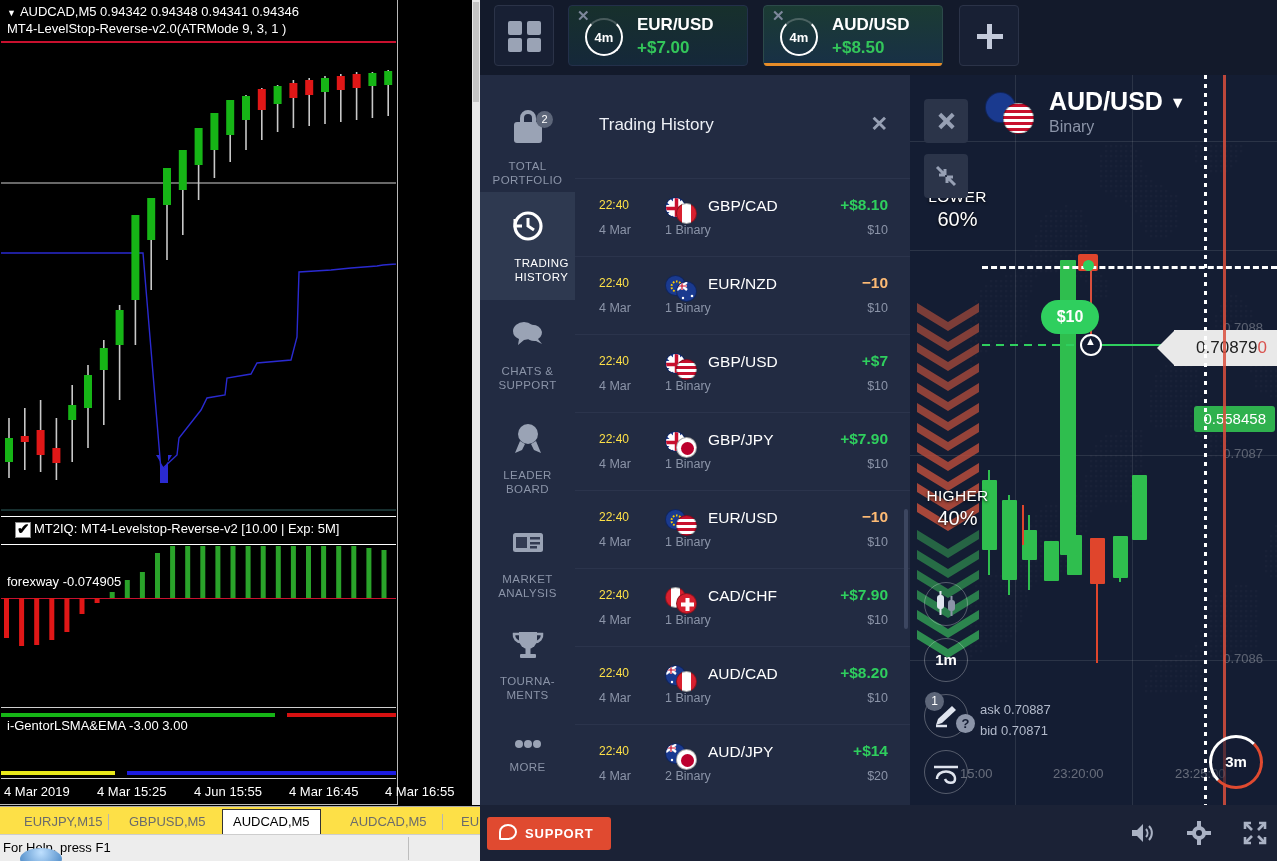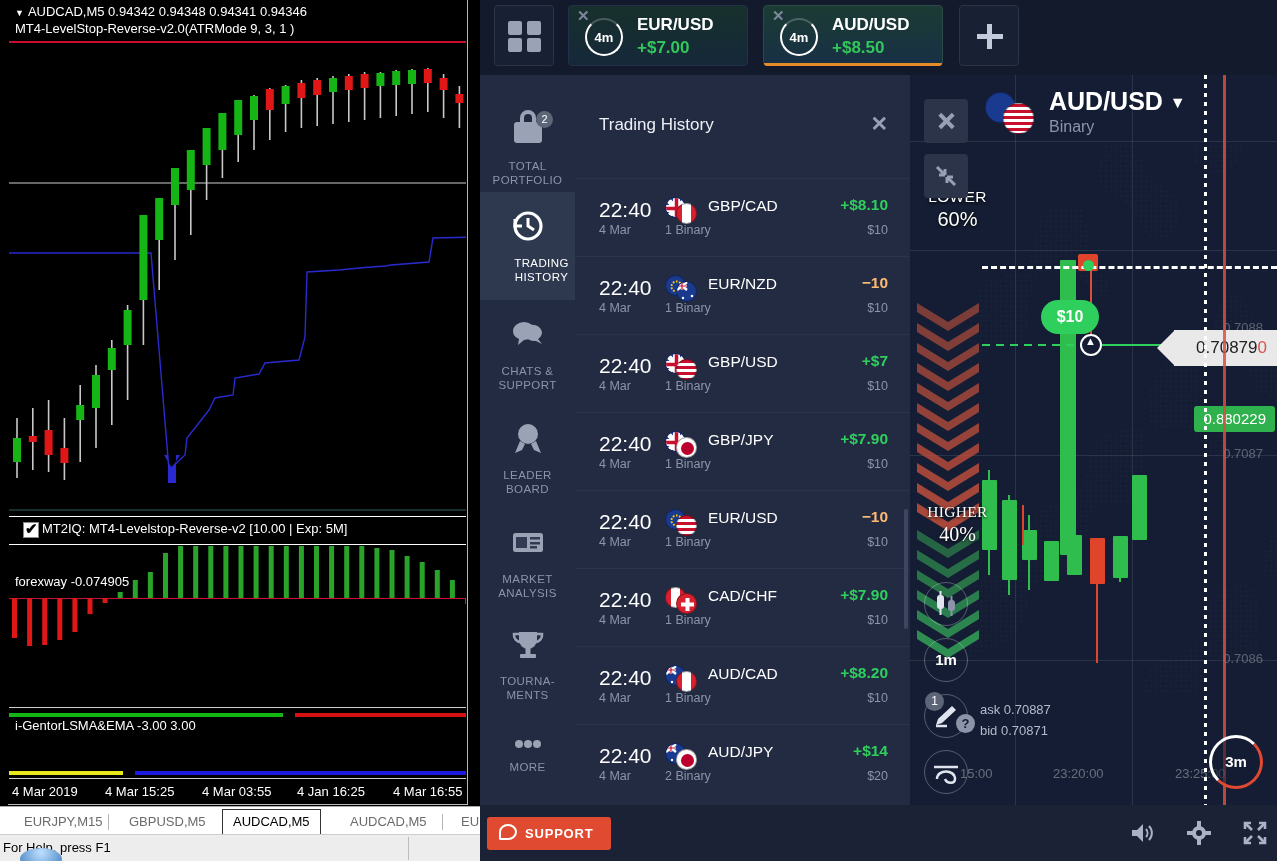--- a/index.html
+++ b/index.html
@@ -1,21 +1,21 @@
 <!DOCTYPE html>
 <html><head>
 <meta charset="utf-8">
 <style>
   * { margin:0; padding:0; box-sizing:border-box; }
   html,body { width:1277px; height:861px; overflow:hidden; background:#0d1220; }
   body { font-family:"Liberation Sans", sans-serif; }
 
   
   #mt4 { position:absolute; left:0; top:0; width:480px; height:861px; background:#000; }
-  #mt4-inner { position:absolute; left:8px; top:0; width:460px; height:805px; background:#000;
+  #mt4-inner { position:absolute; left:0; top:0; width:398px; height:805px; background:#000;
                border:1px solid #b9b9b9; border-left:none; border-top:none; }
   .mt4-pane { position:absolute; left:1px; right:1px; background:#000; border-bottom:1px solid #cfcfcf; overflow:hidden; }
   #pane-main { top:0; height:517px; border-bottom:1px solid #ffffff; }
   #pane-hist { top:546px; height:162px; }
   #pane-lsma { top:709px; height:70px; }
 
   #mt4-header { position:absolute; left:6px; top:4px; color:#fff; font-size:13px; line-height:16px; white-space:nowrap; }
   #mt4-header .arrow { display:inline-block; color:#fff; font-size:9px; vertical-align:middle; margin-right:4px;}
   #mt4-redline { position:absolute; left:0; right:0; top:41px; height:2px; background:#c8102e; }
 
@@ -27,21 +27,21 @@
 
   #hist-label { position:absolute; left:6px; top:4px; color:#fff; font-size:13px;margin-top:24px; }
   #hist-zero { position:absolute; left:0; right:0; top:52px; height:1px; background:#c8102e; }
 
   #lsma-label { position:absolute; left:6px; top:9px; color:#fff; font-size:13px; z-index:3; }
   .lsma-bar { position:absolute; height:4px; }
 
   #mt4-timeaxis { position:absolute; left:1px; top:780px; right:1px; height:24px; background:#000; }
   .t-lab { position:absolute; top:4px; color:#fff; font-size:13px; white-space:nowrap; }
 
-  #mt4-tabs { position:absolute; left:0; top:806px; width:480px; height:28px; background:#ffffff;
+  #mt4-tabs { position:absolute; left:0; top:806px; width:480px; height:28px; background:#fde047;
               border-top:1px solid #a9a9a9; }
   .mt4-tab { position:absolute; top:4px; height:24px; line-height:22px; font-size:13px; color:#6b6b6b;
              padding:0 10px; white-space:nowrap; }
   .mt4-tab.active { background:#fff; color:#000; border:1px solid #333; border-bottom:none; top:2px; height:26px; line-height:24px; }
   .tab-sep { position:absolute; top:7px; width:1px; height:16px; background:#b5b5b5; }
   #mt4-status { position:absolute; left:0; top:834px; width:480px; height:27px; background:#ededed; border-top:1px solid #cdcdcd; }
   #mt4-status span { position:absolute; left:3px; top:5px; font-size:13px; color:#000; }
   #status-sep { position:absolute; left:408px; top:2px; width:1px; height:23px; background:#bdbdbd; }
   #status-ball { position:absolute; left:20px; top:848px; width:42px; height:22px; border-radius:50%;
                  background:radial-gradient(circle at 50% 20%, #bfe0ff, #3f7fbf); }
@@ -80,21 +80,21 @@
   .rail-icon { position:relative; height:46px; }
   .badge { position:absolute; right:22px; top:2px; width:17px; height:17px; border-radius:50%;
            background:#5d6679; color:#fff; font-size:11px; line-height:17px; text-align:center; }
 
   
   #th { position:absolute; left:95px; top:75px; width:335px; height:730px; background:#222b42; }
   #th-title { position:absolute; left:24px; top:40px; color:#eceff5; font-size:17px; }
   #th-close { position:absolute; right:22px; top:38px; color:#97a0b4; font-size:21px; font-weight:bold; line-height:21px; }
   #th-list { position:absolute; left:0; top:103px; width:335px; height:627px; }
   .th-row { position:relative; height:78px; border-top:1px solid #2b344c; }
-  .th-time { position:absolute; left:24px; top:19px; color:#ffffff; font-size:21px; }
+  .th-time { position:absolute; left:24px; top:19px; color:#fde047; font-size:12px; }
   .th-date { position:absolute; left:24px; top:44px; color:#8b94a8; font-size:12.5px; }
   .th-flags { position:absolute; left:90px; top:20px; width:34px; height:22px; }
   .fl { position:absolute; width:21px; height:21px; border-radius:50%; overflow:hidden; border:1px solid rgba(0,0,0,.35); }
   .fl.a { left:0; top:-2px; z-index:1; }
   .fl.b { left:11px; top:4px; z-index:2; }
   .th-pair { position:absolute; left:133px; top:18px; color:#fff; font-size:15.5px; }
   .th-sub { position:absolute; left:90px; top:44px; color:#8b94a8; font-size:12.5px;text-align:right; }
   .th-amt { position:absolute; right:22px; top:17px; font-size:15.5px; font-weight:bold; }
   .th-amt.pos { color:#2fcf5e; }
   .th-amt.neg { color:#fdba74; }
@@ -292,22 +292,22 @@
       <div id="lsma-label">i-GentorLSMA&amp;EMA -3.00 3.00</div>
       <div class="lsma-bar" style="left:0;top:4px;width:274px;background:#16b516;"></div>
       <div class="lsma-bar" style="left:286px;top:4px;width:184px;background:#d61111;"></div>
       <div class="lsma-bar" style="left:0;top:62px;width:114px;background:#e8e81a;"></div>
       <div class="lsma-bar" style="left:126px;top:62px;width:344px;background:#1b1be0;"></div>
     </div>
 
     <div id="mt4-timeaxis">
       <span class="t-lab" style="left:3px;">4 Mar 2019</span>
       <span class="t-lab" style="left:96px;">4 Mar 15:25</span>
-      <span class="t-lab" style="left:193px;">4 Mar 03:55</span>
-      <span class="t-lab" style="left:288px;">4 Jan 16:25</span>
+      <span class="t-lab" style="left:193px;">4 Jun 15:55</span>
+      <span class="t-lab" style="left:288px;">4 Mar 16:45</span>
       <span class="t-lab" style="left:384px;">4 Mar 16:55</span>
     </div>
 
     <div id="mt4-scroll"></div>
   </div>
 
   <div id="mt4-tabs">
     <span class="mt4-tab" style="left:14px;">EURJPY,M15</span>
     <span class="tab-sep" style="left:108px;"></span>
     <span class="mt4-tab" style="left:119px;">GBPUSD,M5</span>
@@ -2247,21 +2247,21 @@
     <div id="conn-v"></div>
     <div id="conn-h"></div>
     <div id="strike-dot"></div>
     <div id="entry-dot"></div>
     <div id="stake-pill">$10</div>
 
     <div id="price-flag">
       <span>0.70879</span>
         <span class="hl">0</span>
     </div>
-    <div id="bid-flag">0.880229</div>
+    <div id="bid-flag">0.558458</div>
 
     <div id="time-line"></div>
     <div id="sell-line"></div>
 
     <svg id="chev-lower" width="70" height="235" style="position:absolute;left:5px;top:228px;">
         <path d="M2 0 L33 19 L64 0 L64 9 L33 28 L2 9 Z" fill="rgba(150,70,58,0.80)"></path>
         <path d="M2 20 L33 39 L64 20 L64 29 L33 48 L2 29 Z" fill="rgba(156,71,58,0.80)"></path>
         <path d="M2 40 L33 59 L64 40 L64 49 L33 68 L2 49 Z" fill="rgba(161,72,58,0.80)"></path>
         <path d="M2 60 L33 79 L64 60 L64 69 L33 88 L2 69 Z" fill="rgba(167,74,59,0.80)"></path>
         <path d="M2 80 L33 99 L64 80 L64 89 L33 108 L2 89 Z" fill="rgba(172,75,59,0.80)"></path>
@@ -2278,21 +2278,21 @@
         <path d="M2 40 L33 59 L64 40 L64 49 L33 68 L2 49 Z" fill="rgba(46,140,78,0.80)"></path>
         <path d="M2 60 L33 79 L64 60 L64 69 L33 88 L2 69 Z" fill="rgba(48,150,82,0.80)"></path>
         <path d="M2 80 L33 99 L64 80 L64 89 L33 108 L2 89 Z" fill="rgba(50,160,85,0.80)"></path>
         <path d="M2 100 L33 119 L64 100 L64 109 L33 128 L2 109 Z" fill="rgba(52,170,88,0.80)"></path>
       </svg>
 
     <div class="dirbox" style="top:113px;">
       <div class="t">LOWER</div>
       <div class="p">60%</div>
     </div>
-    <div class="dirbox" style="top:428px;font-family:Liberation Serif, serif;">
+    <div class="dirbox" style="top:412px;">
       <div class="t">HIGHER</div>
       <div class="p">40%</div>
     </div>
 
     <div class="cx-btn" id="cx-close"></div>
     <div class="cx-btn" id="cx-shrink">
       <svg width="44" height="44">
         <path d="M13 13 L21 21 M21 21 L15 21 M21 21 L21 15" stroke="#97a0b4" stroke-width="3" fill="none"></path>
         <path d="M31 31 L23 23 M23 23 L29 23 M23 23 L23 29" stroke="#97a0b4" stroke-width="3" fill="none"></path>
       </svg>

